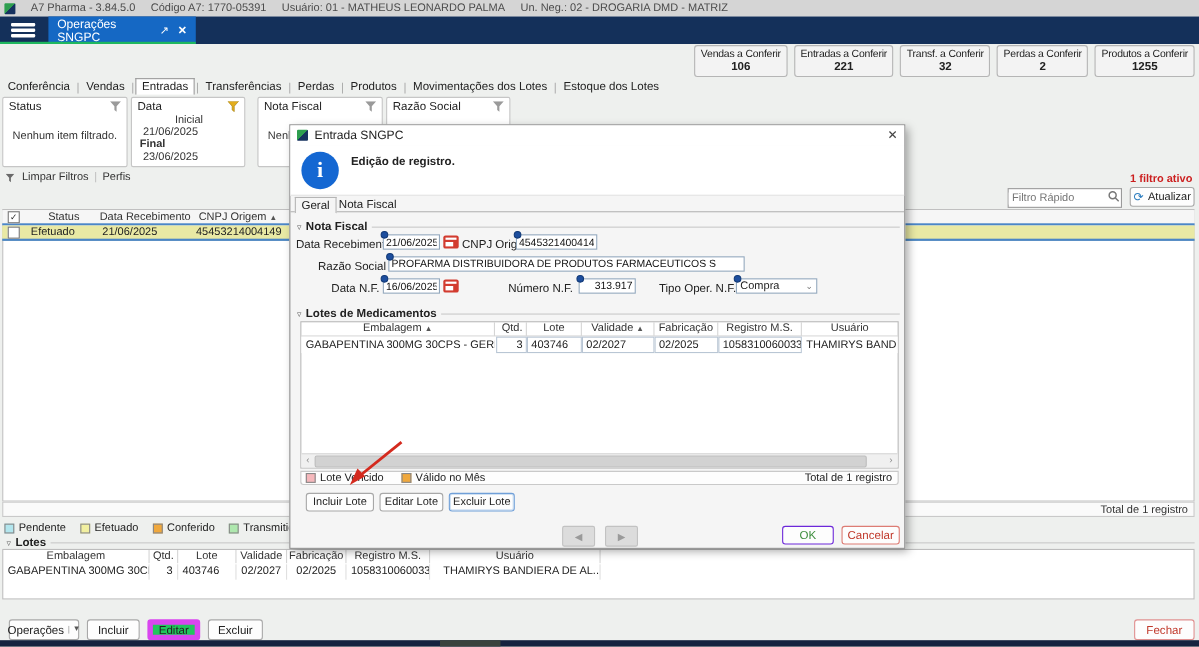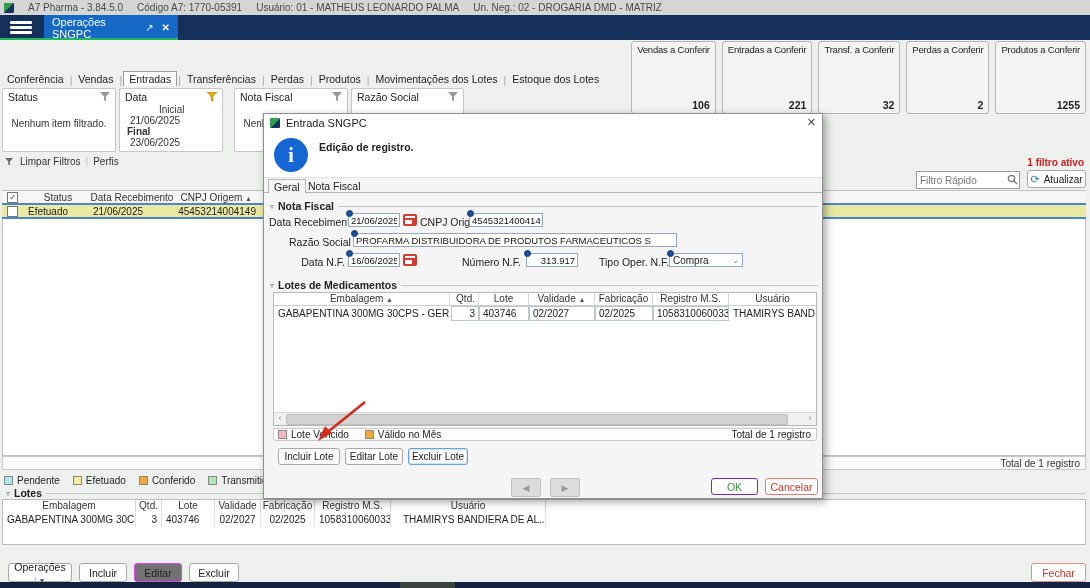--- a/index.html
+++ b/index.html
@@ -14,21 +14,21 @@
   .navbar{left:0;top:15px;width:1090px;height:25px;background:#14305a;}
   .hamburger{position:absolute;left:10px;top:6px;width:22px;height:13px;cursor:pointer;}
   .hamburger div{height:3px;background:#fff;margin-bottom:2px;border-radius:1px;}
   .navtab{position:absolute;left:44px;top:0;width:134px;height:25px;background:#1568c4;color:#fff;display:flex;align-items:center;padding:0 8px;box-sizing:border-box;font-size:11px;}
   .navtab .ic{margin-left:8px;font-size:10px;cursor:pointer;}
   .greenline{position:absolute;left:0;bottom:0;width:178px;height:2px;background:#1fb75f;}
   
   .cards{position:absolute;top:41px;right:4px;display:flex;gap:6px;}
   .card{background:#f3f3f3;border:1px solid #b5b5b5;border-radius:3px;padding:2px 5px;min-width:68px;cursor:pointer;}
   .card .lbl{font-size:9.5px;letter-spacing:-0.2px;color:#222;white-space:nowrap;}
-  .card .val{font-size:10.5px;font-weight:bold;text-align:right;margin-top:44px;}
+  .card .val{font-size:10.5px;font-weight:bold;text-align:center;}
   
   .tabstrip{position:absolute;left:2px;top:71px;height:15px;display:flex;align-items:flex-end;font-size:10.5px;}
   .tabstrip .tab{padding:1px 5px;cursor:pointer;}
   .tabstrip .sep{color:#aaa;padding:0 1px;}
   .tabstrip .tab.active{background:#fff;border:1px solid #9a9a9a;border-bottom:none;}
   
   .fpanel{position:absolute;top:88px;height:64px;background:#fff;border:1px solid #c6c6c6;border-radius:2px;box-sizing:border-box;}
   .fpanel .fhead{height:15px;display:flex;align-items:center;justify-content:space-between;padding:0 4px 0 5px;font-size:10.5px;}
   .fpanel .fbody{font-size:10px;color:#333;}
   .funnel{width:11px;height:10px;display:inline-block;cursor:pointer;}
@@ -83,21 +83,21 @@
   .dgrid .rcell{position:absolute;top:13px;height:15px;border:1px solid #b9c6d4;box-sizing:border-box;padding:1px 3px;overflow:hidden;white-space:nowrap;background:#fff;}
   .hscroll{position:absolute;left:0px;bottom:0px;width:542px;height:12px;background:#f0f0f0;border-top:1px solid #d8d8d8;}
   .hscroll .arrowbtn{position:absolute;top:0;width:12px;height:11px;color:#888;font-size:9px;text-align:center;line-height:11px;cursor:pointer;}
   .hscroll .thumb{position:absolute;left:12px;top:1px;width:500px;height:9px;background:#d2d2d2;border:1px solid #bdbdbd;border-radius:2px;cursor:grab;}
   .dlegend{position:absolute;left:9px;top:314px;width:544px;height:13px;background:#fdfdfd;border:1px solid #c9c9c9;border-radius:0 0 3px 3px;box-sizing:border-box;display:flex;align-items:center;font-size:10px;}
   .navarrow{position:absolute;width:28px;height:17px;background:#dcdcdc;border:1px solid #c2c2c2;border-radius:2px;color:#9a9a9a;font-size:9px;display:flex;align-items:center;justify-content:center;}
   .okbtn{border:1px solid #6d28d9;color:#3f8f3f;}
   .cancelbtn{border:1px solid #dd7c74;color:#c0392b;}
   .fecharbtn{border:1px solid #e09090;color:#c0392b;}
   .focusbtn{border:1px solid #6f9fd8;box-shadow:0 0 0 1px #cfe0f2 inset;}
-  .editfocus{background:#737373;border:1px solid #d946ef;justify-content:center;}
+  .editfocus{background:#22c55e;border:5px solid #d946ef;justify-content:center;}
 </style>
 </head>
 <body>
 
 <div id="screen">
 
   <div class="abs titlebar">
     <span class="applogo"></span>
     <span>A7 Pharma - 3.84.5.0</span>
     <span>Código A7: 1770-05391</span>
@@ -283,21 +283,21 @@
     <div class="rcell" style="left:0;width:133px;">GABAPENTINA 300MG 30CPS - ...</div>
     <div class="rcell" style="left:133px;width:26px;text-align:right;">3</div>
     <div class="rcell" style="left:159px;width:53px;">403746</div>
     <div class="rcell" style="left:212px;width:46px;text-align:center;">02/2027</div>
     <div class="rcell" style="left:258px;width:54px;text-align:center;">02/2025</div>
     <div class="rcell" style="left:312px;width:76px;text-align:center;">1058310060033</div>
     <div class="rcell" style="left:388px;width:155px;padding-left:12px;">THAMIRYS BANDIERA DE AL...</div>
   </div>
 
   <div class="actions">
-    <div class="btn" style="position:absolute;left:8px;top:563px;width:64px;flex-direction:column;">
+    <div class="btn" style="position:absolute;left:8px;top:563px;width:64px;">
       <span>Operações</span>
       <span style="border-left:1px solid #bbb;padding-left:3px;font-size:7px;color:#555;">▼</span>
     </div>
     <div class="btn" style="position:absolute;left:79px;top:563px;width:48px;">
         <span>Incluir</span>
       </div>
     <div class="btn editfocus" style="position:absolute;left:134px;top:563px;width:48px;">
         <span>Editar</span>
       </div>
     <div class="btn" style="position:absolute;left:189px;top:563px;width:50px;">

